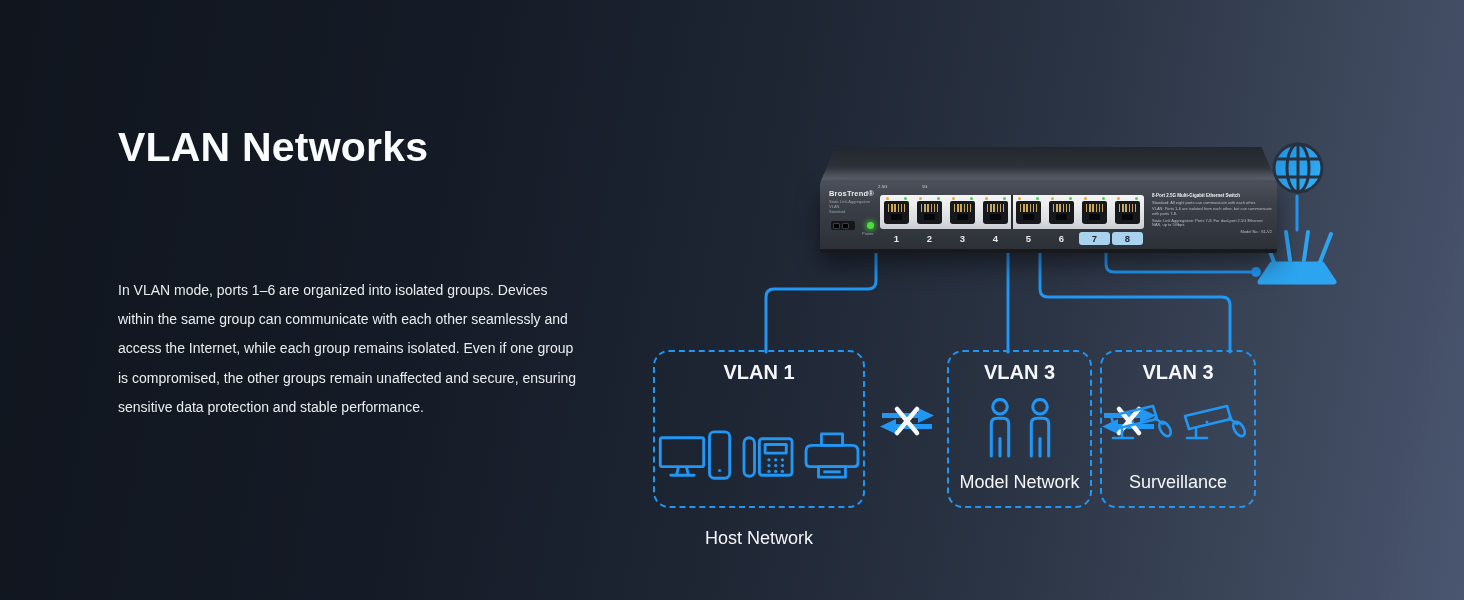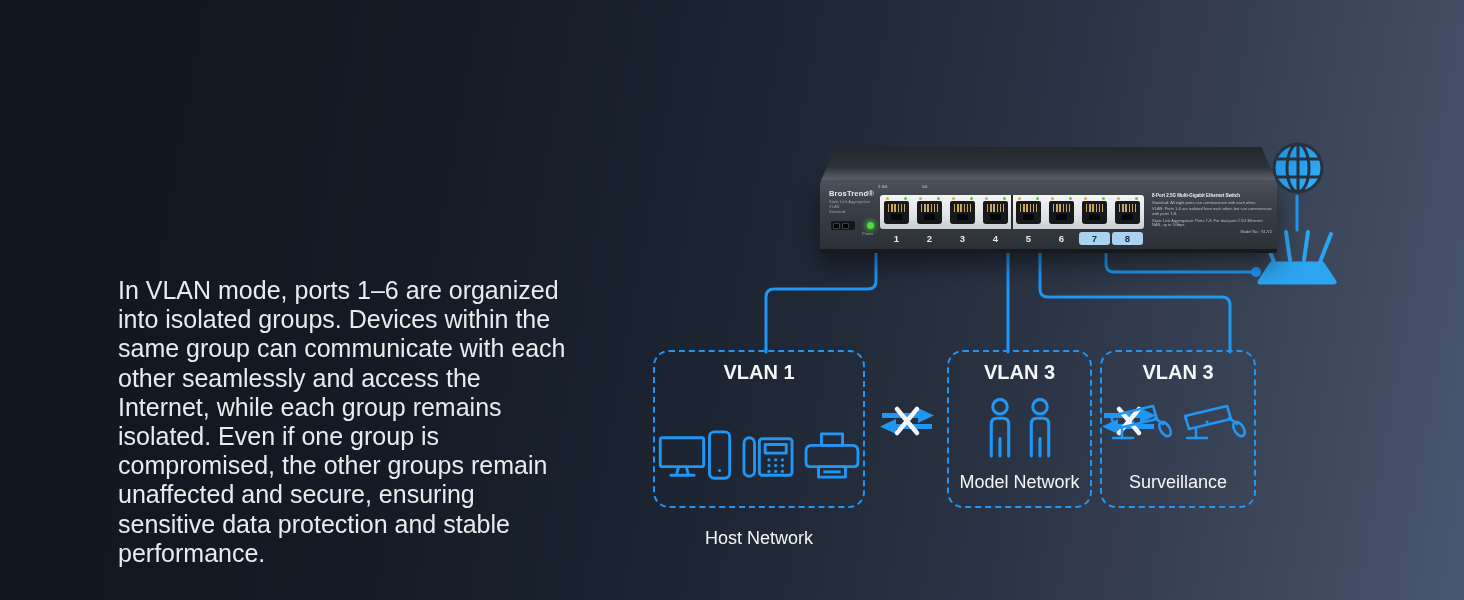--- a/index.html
+++ b/index.html
@@ -8,21 +8,21 @@
     position:relative; width:1464px; height:600px; overflow:hidden;
     background:linear-gradient(100deg,#10151e 0%,#151b26 30%,#1d2533 50%,#2b3444 70%,#3a4558 85%,#4a5570 100%);
   }
   
   .headline{
     position:absolute; left:118px; top:116px;
     color:#fafbfd; font-size:41px; font-weight:700; line-height:62px; letter-spacing:.2px;
   }
   .body-copy{
     position:absolute; left:118px; top:276px; width:460px;
-    color:#e9ecef; font-size:25px; line-height:29.2px; font-weight:400;
+    color:#e9ecef; font-size:14px; line-height:29.2px; font-weight:400;
   }
   
   .switch{ position:absolute; left:820px; top:147px; width:457px; height:112px; }
   .switch-top{
     position:absolute; left:0; top:0; width:457px; height:36px;
     clip-path:polygon(3.4% 0,96.6% 0,100% 100%,0 100%);
     background:linear-gradient(180deg,#23272e 0%,#2d3239 55%,#5a606a 88%,#454a52 100%);
   }
   .switch-front{
     position:absolute; left:0; top:35px; width:457px; height:71px; border-radius:2px;
@@ -72,20 +72,21 @@
   .icon-row{ display:flex; align-items:center; gap:10px; }
   .blocked{ position:absolute; top:400px; }
   .blocked-1{ left:878px; } .blocked-2{ left:1100px; }
 </style>
 </head>
 <body>
 
 <div class="stage">
 
   <h1 class="headline">
+    <div>VLAN Networks</div>
   </h1>
   <p class="body-copy">In VLAN mode, ports 1–6 are organized into isolated groups. Devices within the same group can communicate with each other seamlessly and access the Internet, while each group remains isolated. Even if one group is compromised, the other groups remain unaffected and secure, ensuring sensitive data protection and stable performance.</p>
 
   <svg class="lines" width="1464" height="600" viewBox="0 0 1464 600">
     <g fill="none" stroke="#2196f3" stroke-width="3" stroke-linecap="round">
       <path d="M876 250 L876 281 Q876 289 868 289 L774 289 Q766 289 766 297 L766 352"></path>
       <path d="M1008 250 L1008 352"></path>
       <path d="M1040 250 L1040 289 Q1040 297 1048 297 L1222 297 Q1230 297 1230 305 L1230 352"></path>
       <path d="M1106 250 L1106 264 Q1106 272 1114 272 L1252 272"></path>
       <path d="M1297 196 L1297 230"></path>

